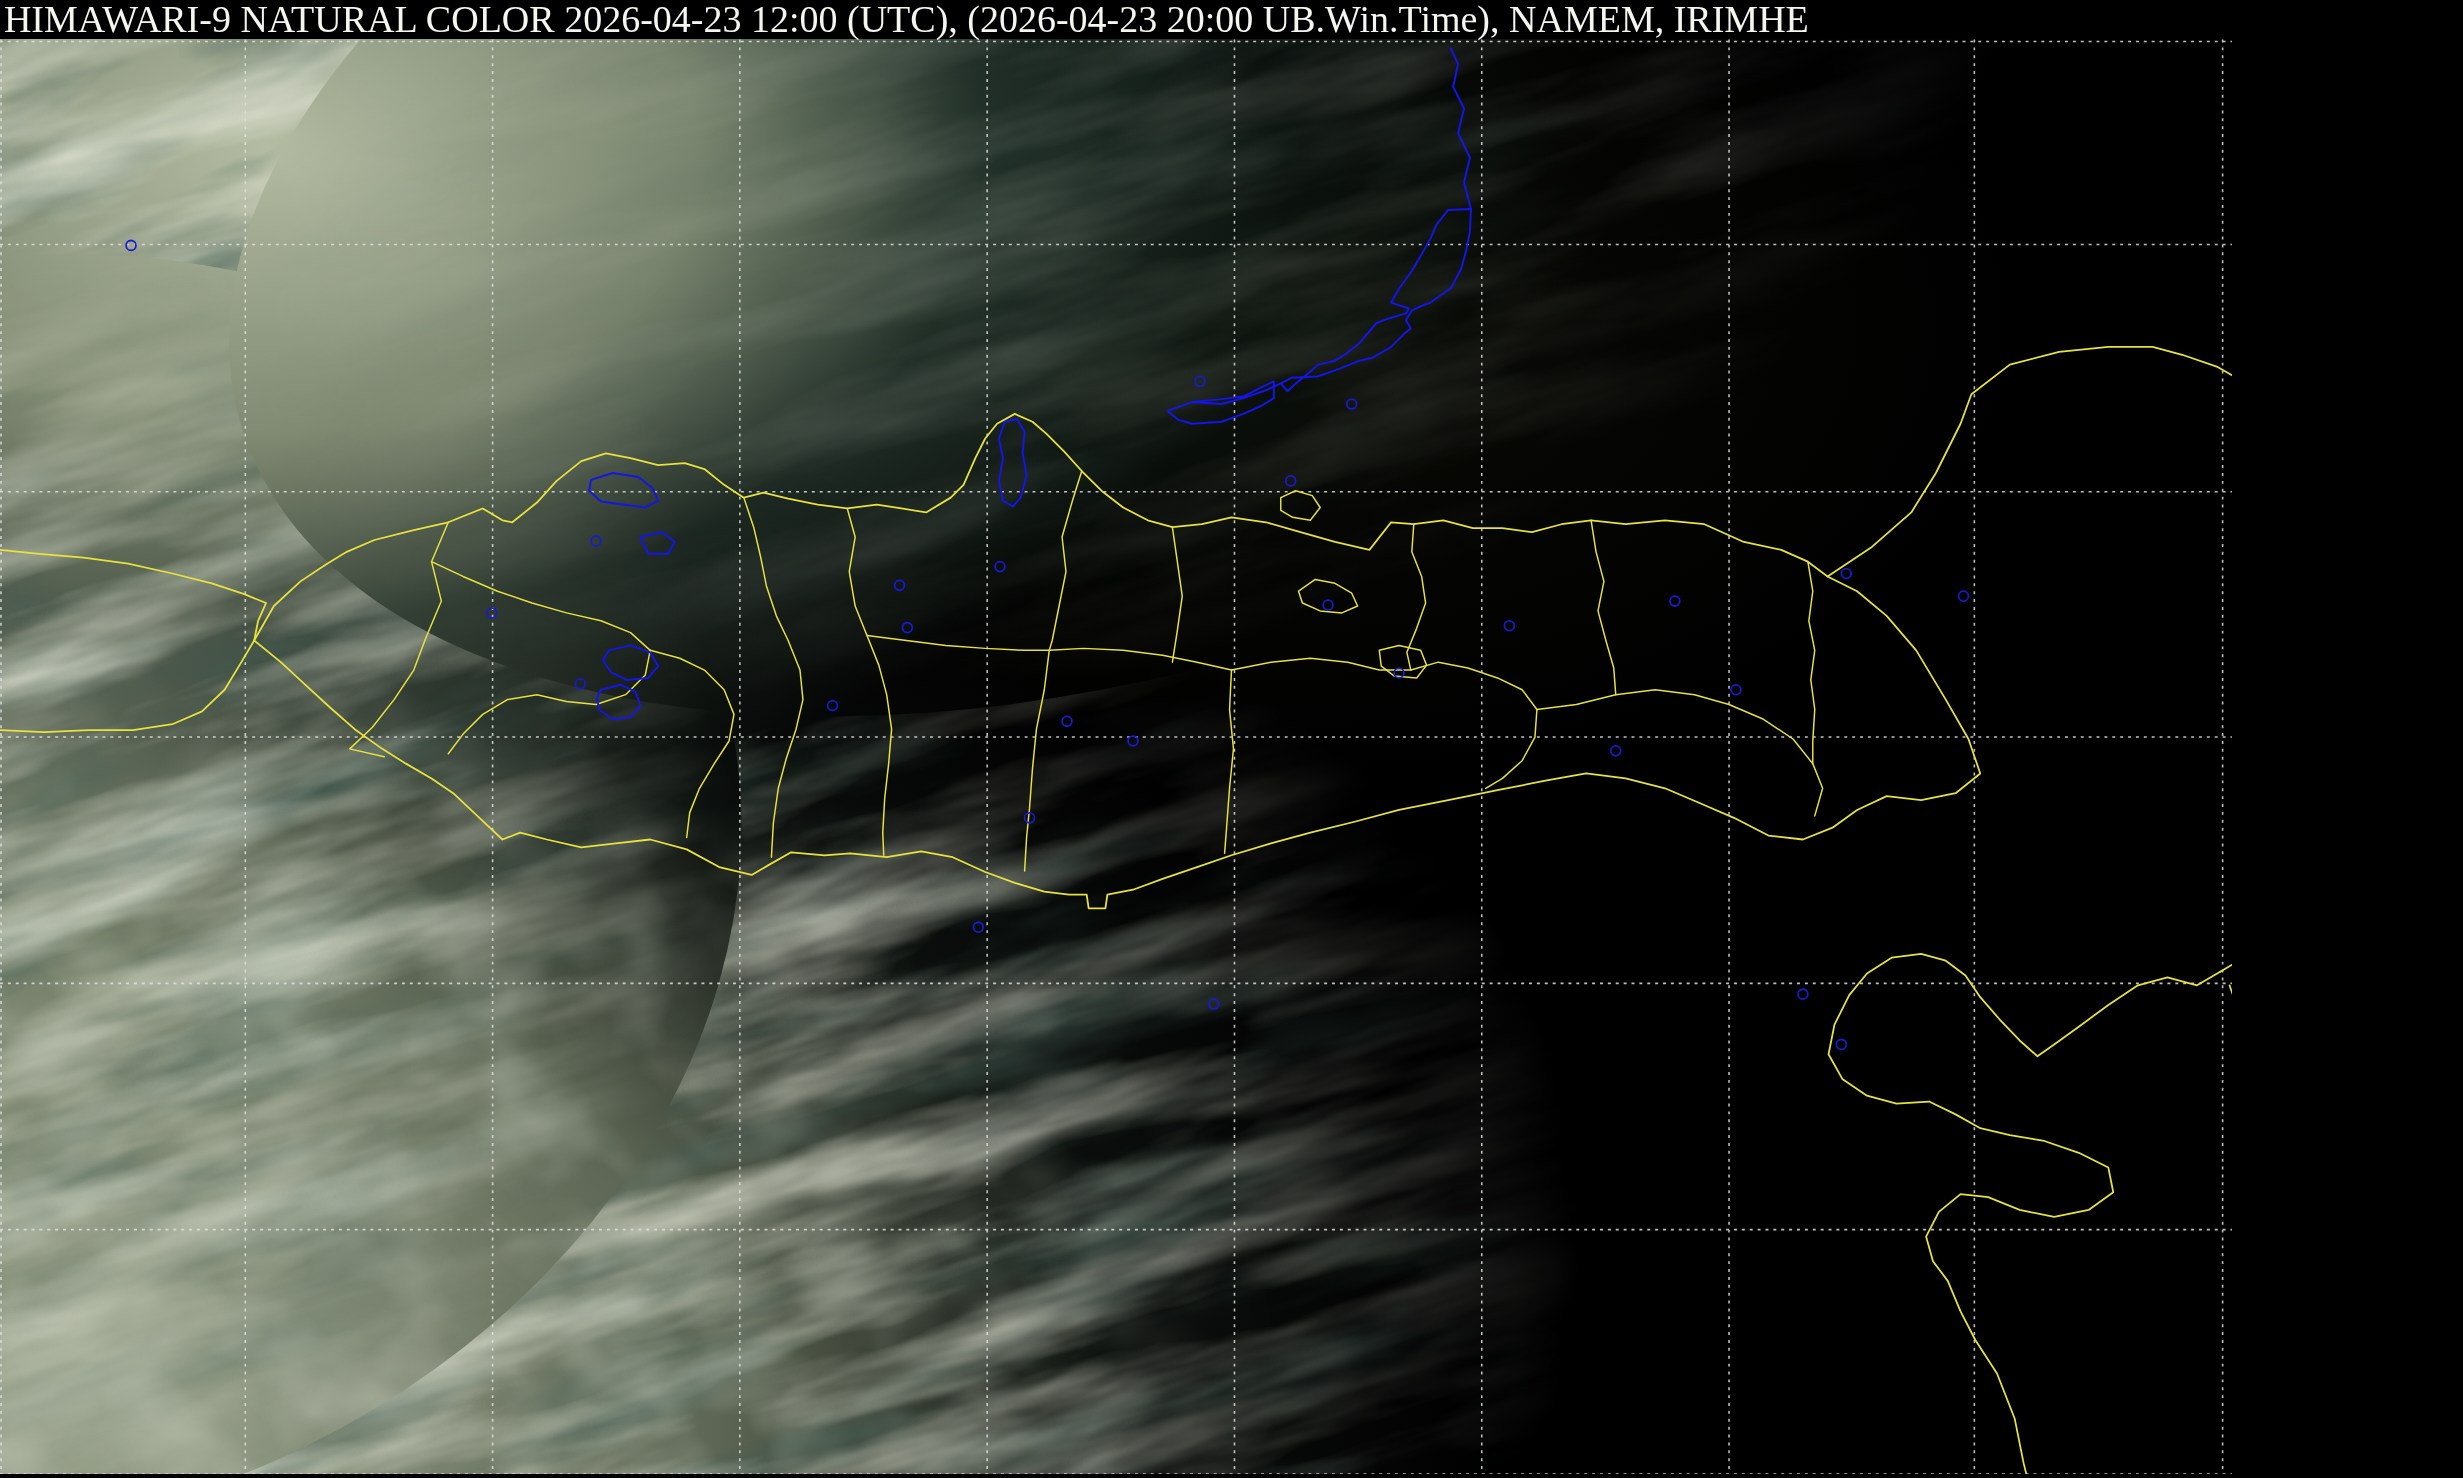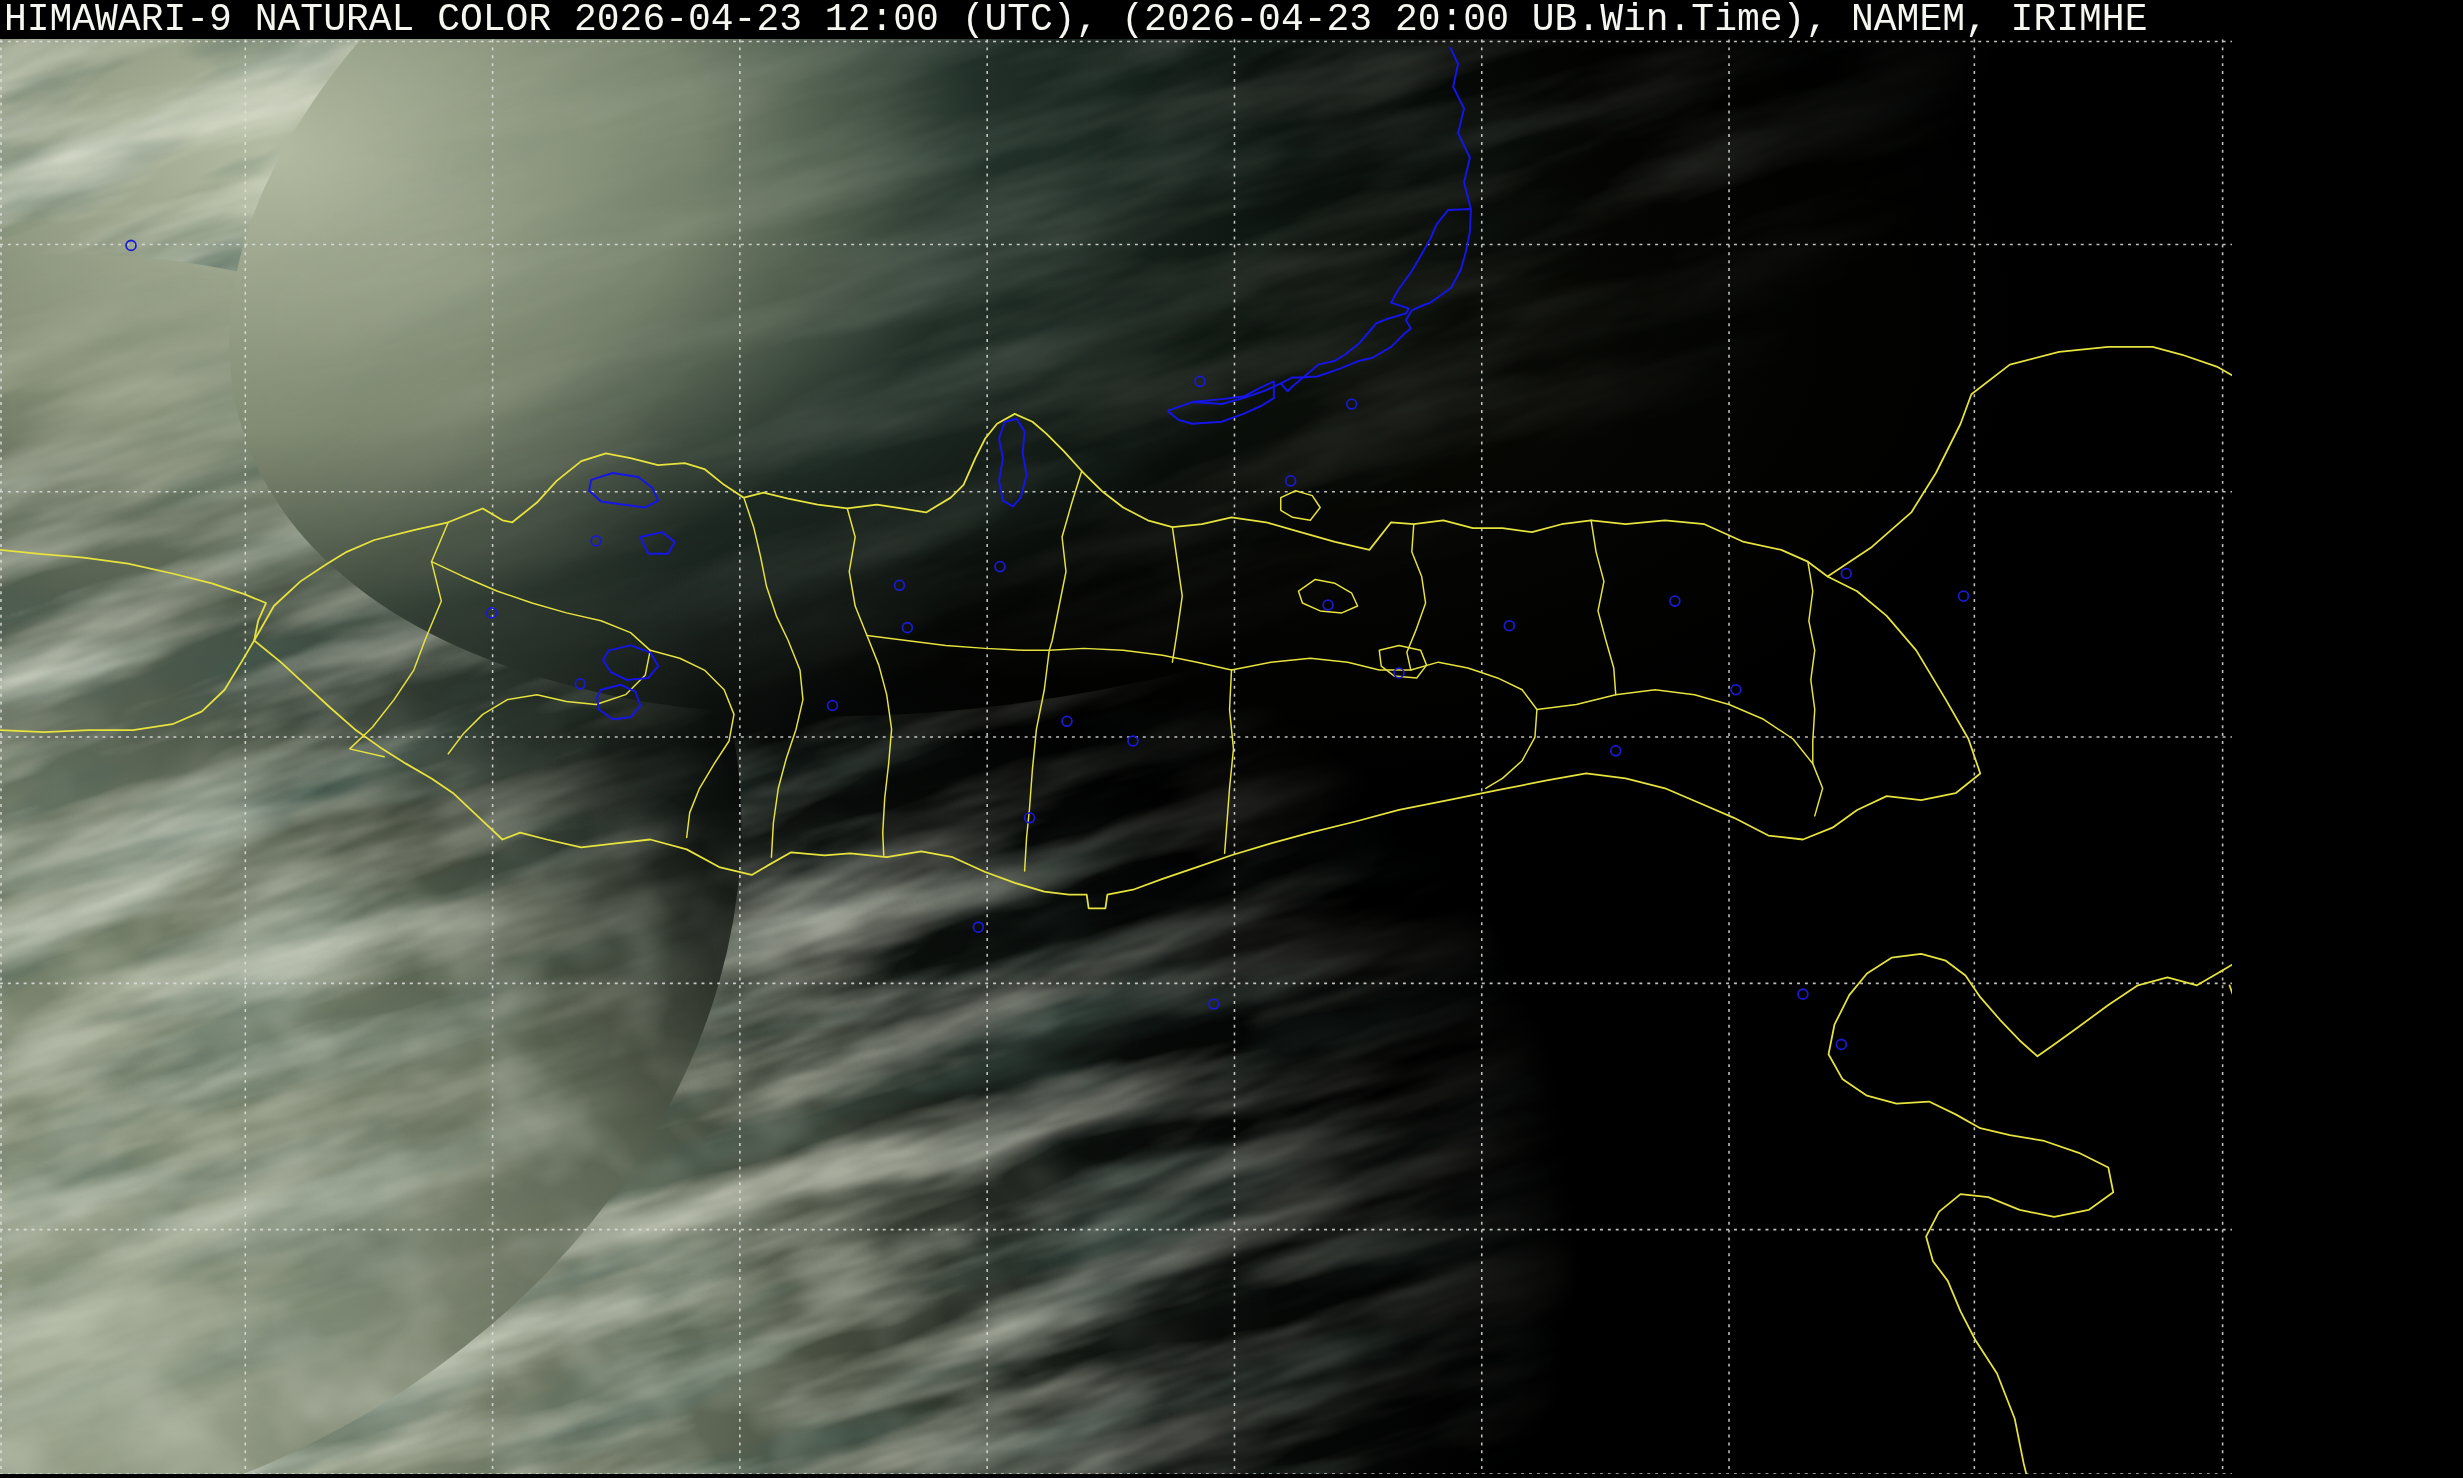--- a/index.html
+++ b/index.html
@@ -1,18 +1,18 @@
 <!DOCTYPE html>
 <html style="--title-bg: #000000; --title-fg: #f6f6f0; --border-color: #e6e23e; --grid-color: #e2e2e0; --water-color: #1515e8; --marker-color: #1a1ad2;"><head>
 <meta charset="utf-8">
 <style>
   html,body{margin:0;padding:0;background:#000;}
   .stage{
     position:relative;width:2232px;height:1479px;overflow:hidden;background:#bef264;
-    font-family:Liberation Mono, monospace;
+    font-family:Liberation Serif, serif;
   }
   
   .titlebar{
     position:absolute;left:0;top:0;width:2464px;height:39px;z-index:10;
     background:var(--title-bg,#000);display:flex;align-items:center;
   }
   .titlebar .title{
     color:var(--title-fg,#fff);font-size:38px;line-height:39px;white-space:pre;
     padding-left:3.9px;letter-spacing:0px;font-weight:500;
   }

